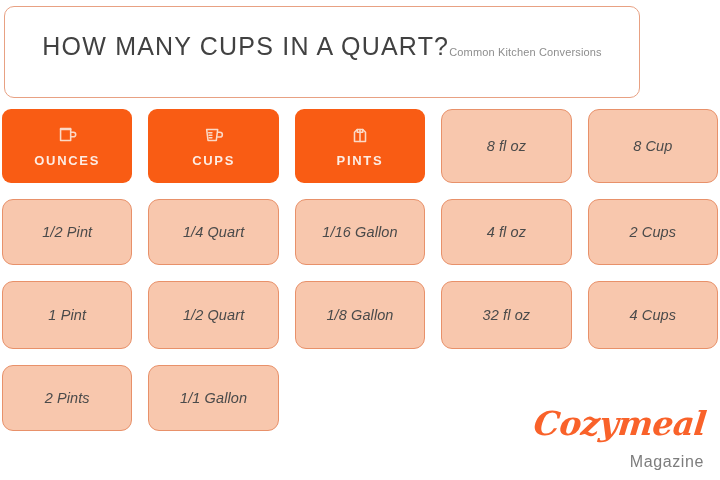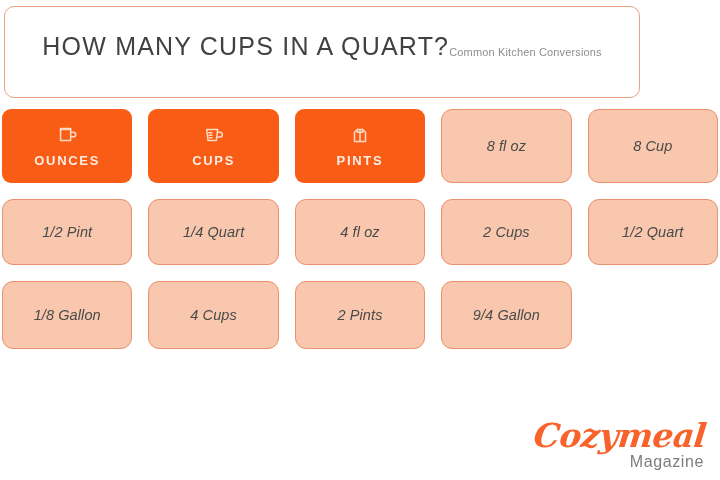--- a/index.html
+++ b/index.html
@@ -121,21 +121,21 @@
     letter-spacing: -0.5px;
     display: block;
     transform: skewX(-6deg);
   }
   .logo-sub {
     font-size: 16px;
     font-weight: 400;
     color: #7d7d7d;
     letter-spacing: 0.6px;
     display: block;
-    margin-top: 2px;
+    margin-top: 14px;
     margin-right: 2px;
   }
 </style>
 </head>
 <body>
 
 <div class="header-card">
   <div class="title">HOW MANY CUPS IN A QUART?</div>
   <div class="subtitle">Common Kitchen Conversions</div>
 </div>
@@ -182,42 +182,51 @@
     </div>
   <div class="cell">
       <span class="cell-text">8 Cup</span>
     </div>
   <div class="cell">
       <span class="cell-text">1/2 Pint</span>
     </div>
   <div class="cell">
       <span class="cell-text">1/4 Quart</span>
     </div>
+  <div class="cell">
+      <span class="cell-text">1/16 Gallon</span>
+    </div>
 
   <div class="cell">
       <span class="cell-text">4 fl oz</span>
     </div>
   <div class="cell">
       <span class="cell-text">2 Cups</span>
     </div>
   <div class="cell">
+      <span class="cell-text">1 Pint</span>
+    </div>
+  <div class="cell">
       <span class="cell-text">1/2 Quart</span>
     </div>
   <div class="cell">
       <span class="cell-text">1/8 Gallon</span>
     </div>
 
   <div class="cell">
+      <span class="cell-text">32 fl oz</span>
+    </div>
+  <div class="cell">
       <span class="cell-text">4 Cups</span>
     </div>
   <div class="cell">
       <span class="cell-text">2 Pints</span>
     </div>
   <div class="cell">
-      <span class="cell-text">9/4 Gallon</span>
+      <span class="cell-text">1/1 Gallon</span>
     </div>
 
 </div>
 
 <div class="logo">
   <span class="logo-word">Cozymeal</span>
   <span class="logo-sub">Magazine</span>
 </div>
 
 </body></html>

